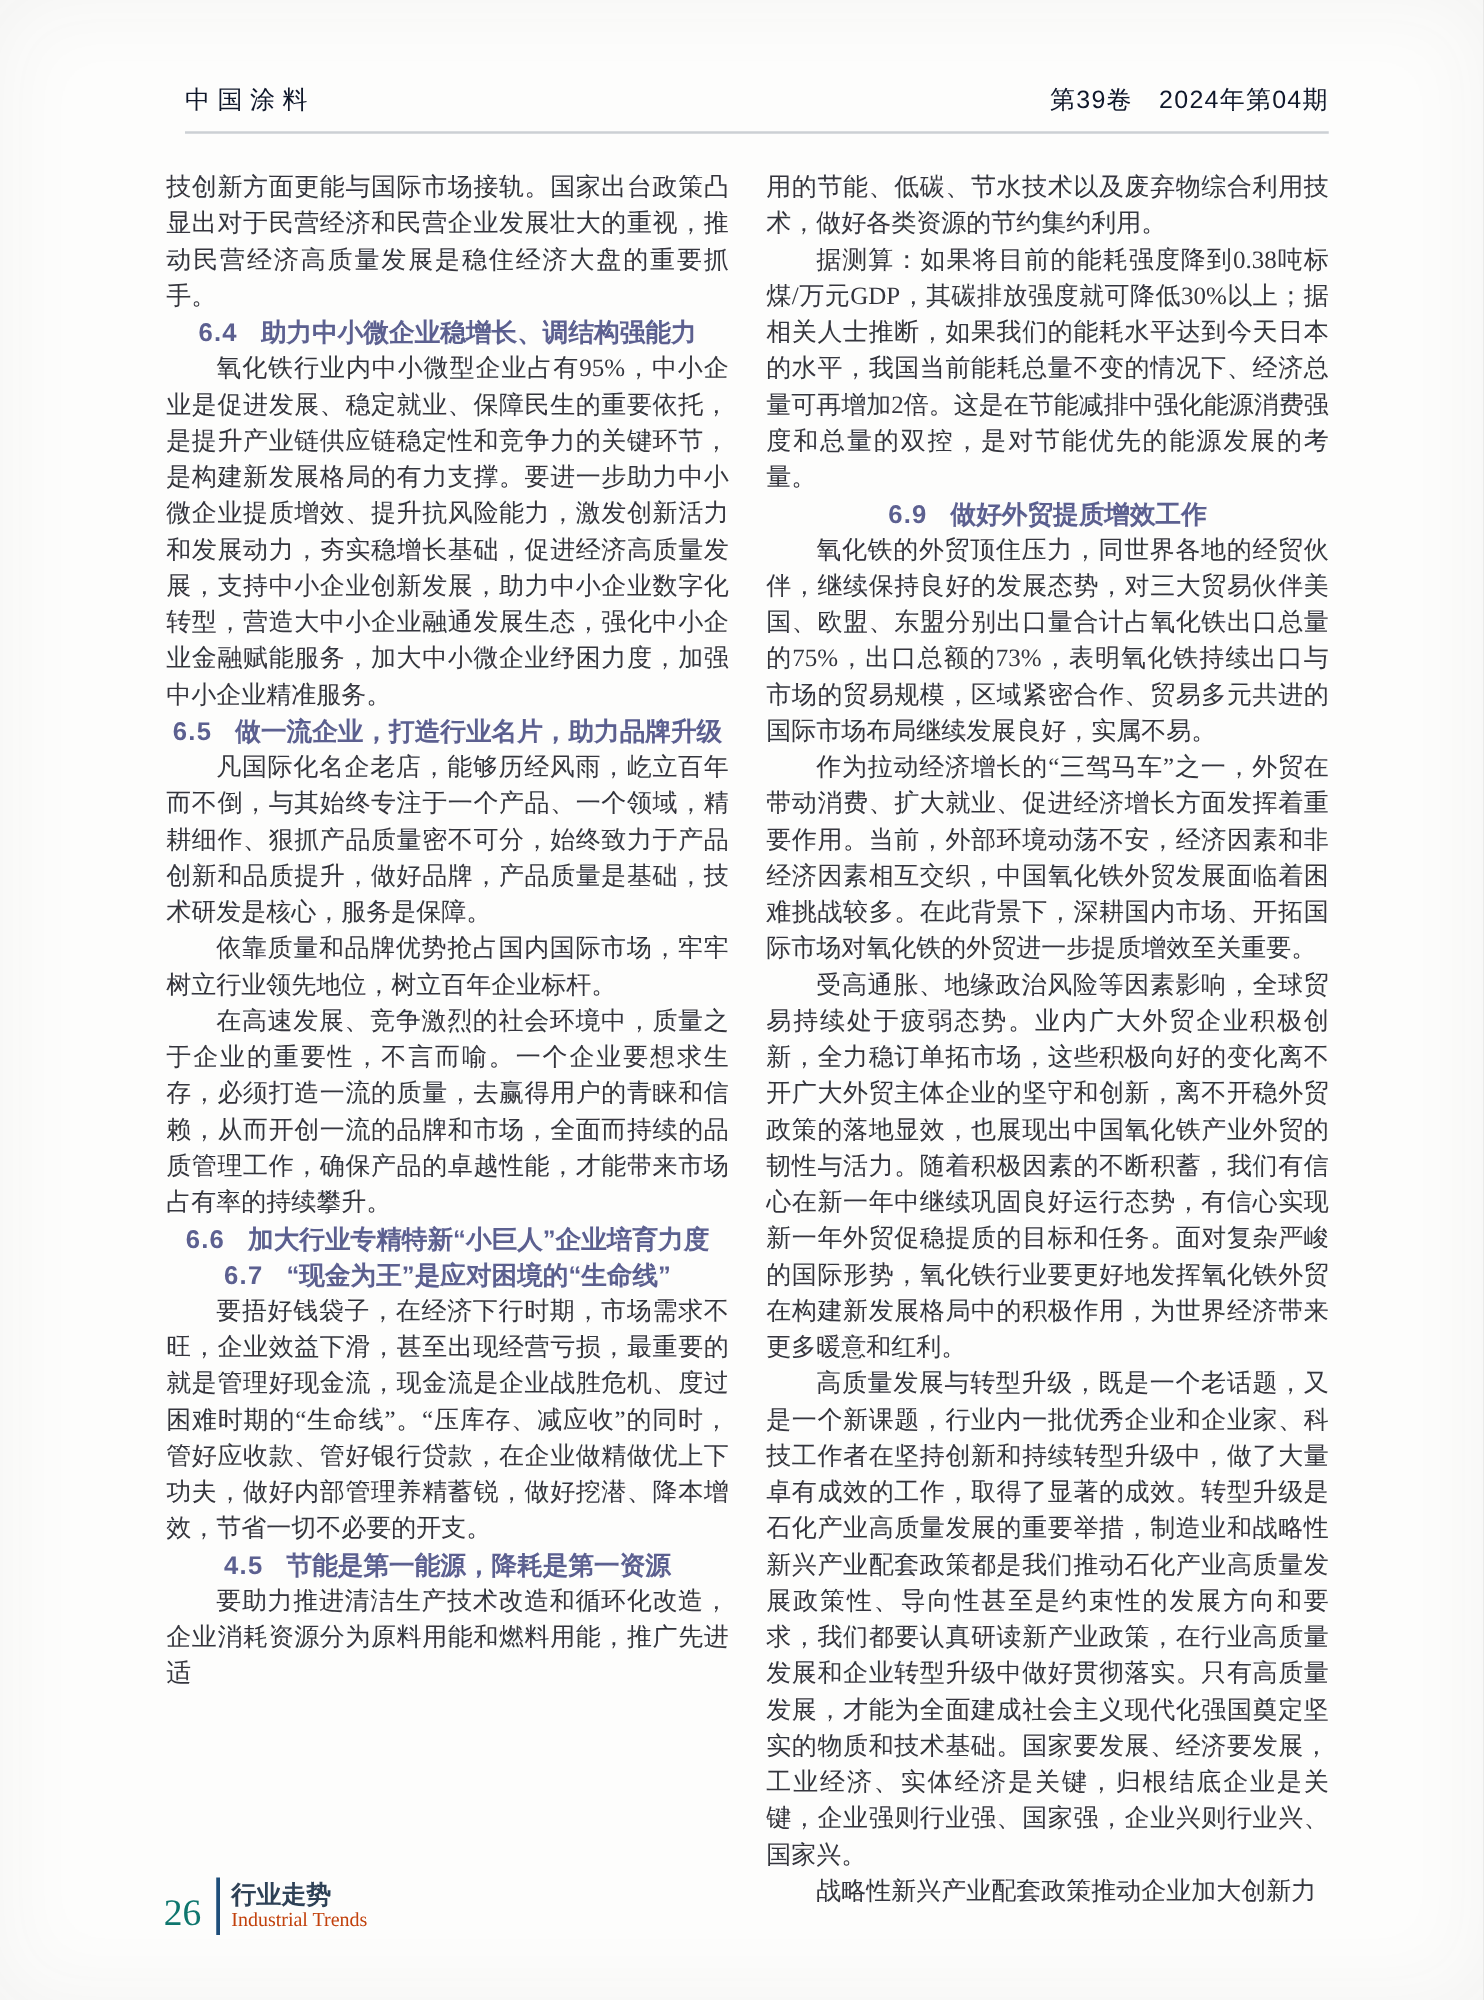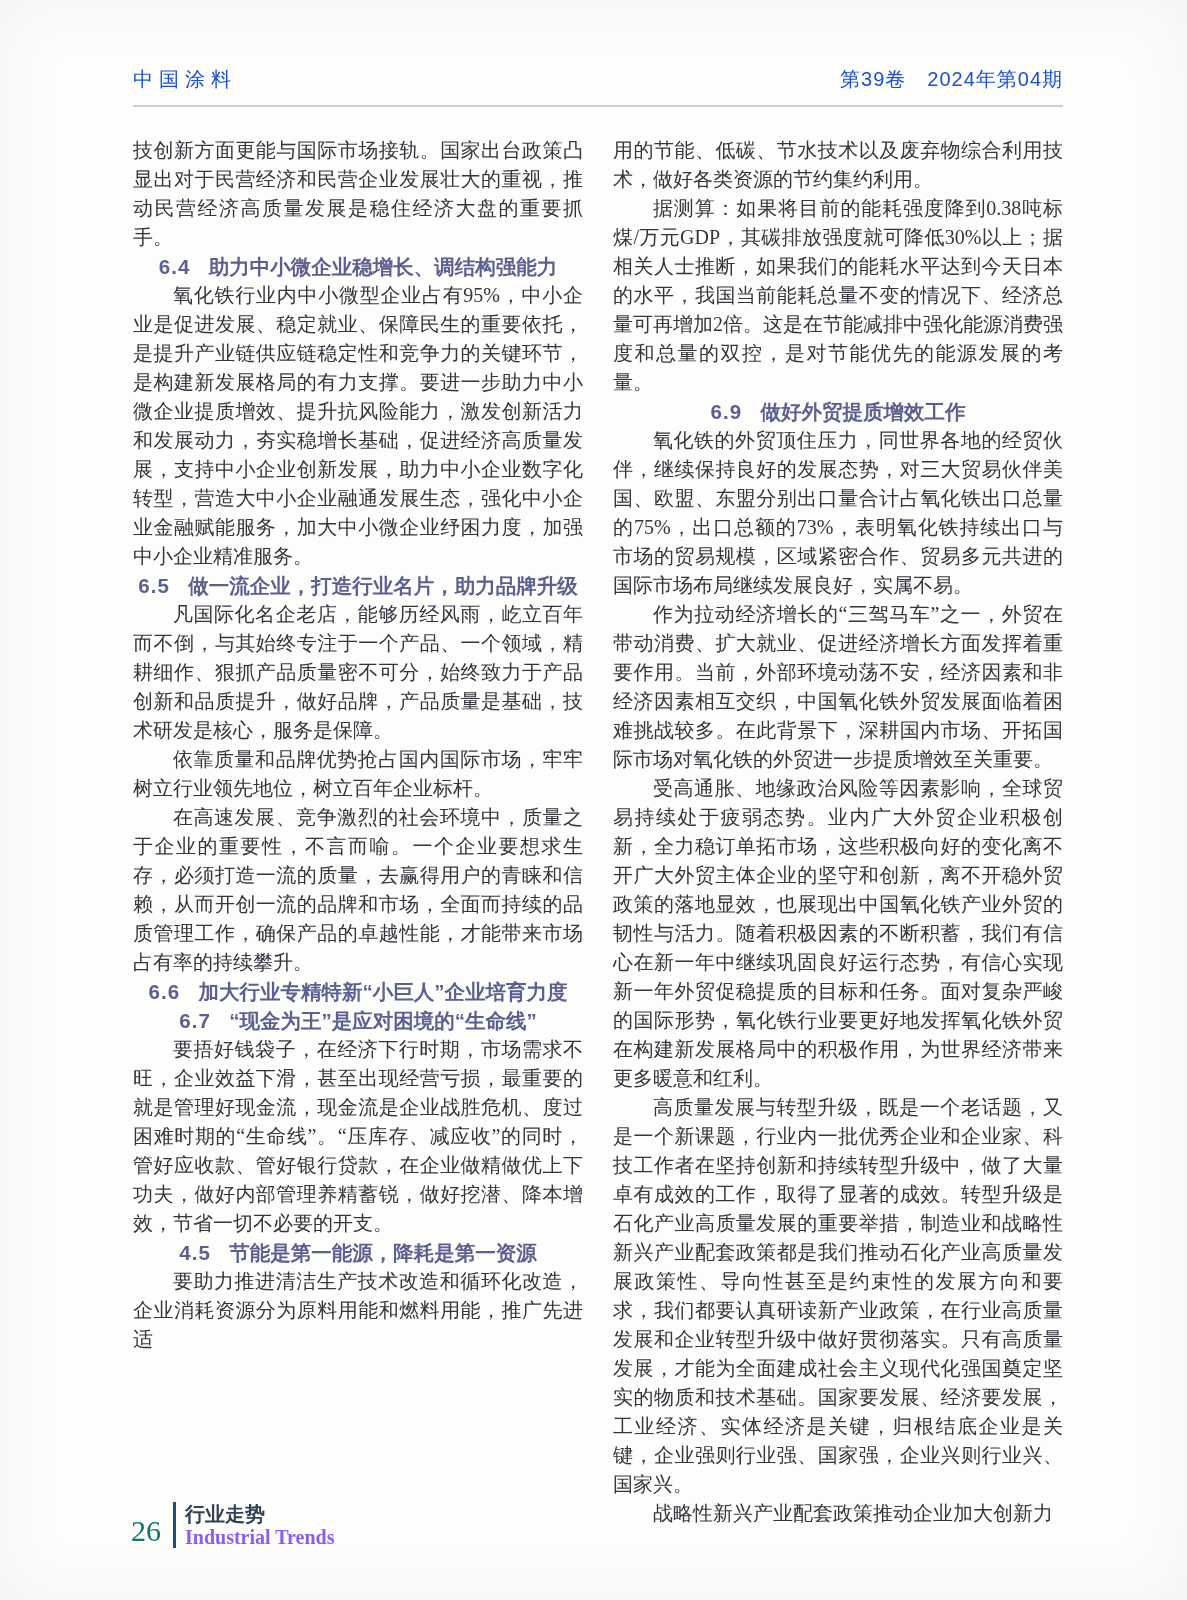--- a/index.html
+++ b/index.html
@@ -7,25 +7,25 @@
     position:relative;
     width:1187px; height:1600px;
     margin:0 auto;
     background:#fdfdfc;
     box-shadow: inset 0 0 70px rgba(60,60,60,0.05);
     overflow:hidden;
     font-family:"Liberation Serif","DejaVu Serif",serif;
   }
   
   .page-header {
-    position:absolute; top:66px; left:133px; right:124px;
+    position:absolute; top:66px; left:148px; right:124px;
     display:flex; justify-content:space-between; align-items:flex-end;
     padding-bottom:12px;
     border-bottom:2px solid #ccd0d4;
-    color:#1d4ed8;
+    color:#0f172a;
     font-family:"Liberation Sans","DejaVu Sans",sans-serif;
     font-size:20px;
   }
   .journal-name { letter-spacing:6px; }
   .issue-info   { letter-spacing:1px; }
   
   .content {
     position:absolute; top:136px; left:133px; right:124px;
     display:flex; gap:30px;
   }
@@ -56,28 +56,27 @@
   }
   .page-num {
     align-self:flex-end;
     font-size:30px; line-height:30px;
     color:#0f766e;
     margin-right:12px; margin-bottom:2px;
   }
   .footer-bar { width:3px; background:#1e4e7a; margin-right:9px; }
   .footer-labels { display:flex; flex-direction:column; justify-content:center; padding:2px 0; }
   .footer-section {
-    font-family:Liberation Mono, monospace;
+    font-family:Liberation Serif, serif;
     font-weight:bold; font-size:20px; line-height:24px;
     color:#2e4156;
   }
   .footer-section-en {
-    font-size:20px; line-height:18px;
-    color:#8b5cf6;
-    font-weight:bold;
+    font-size:16px; line-height:18px;
+    color:#c2410c;
   }
 </style>
 </head>
 <body>
 
 <div class="page">
 
   <div class="page-header">
     <span class="journal-name">中国涂料</span>
     <span class="issue-info">第39卷　2024年第04期</span>

